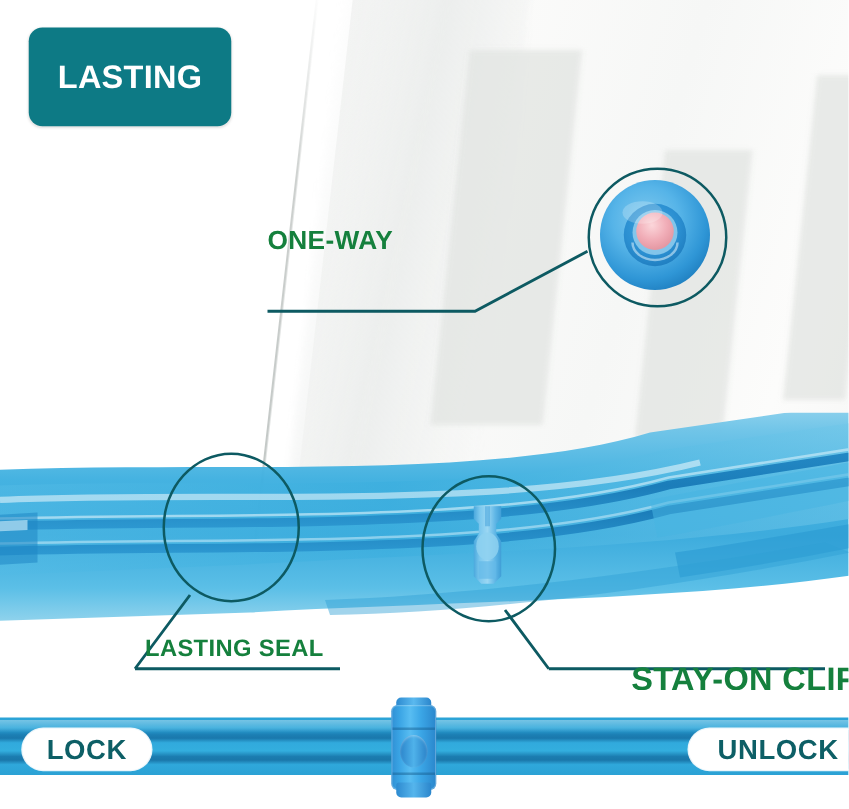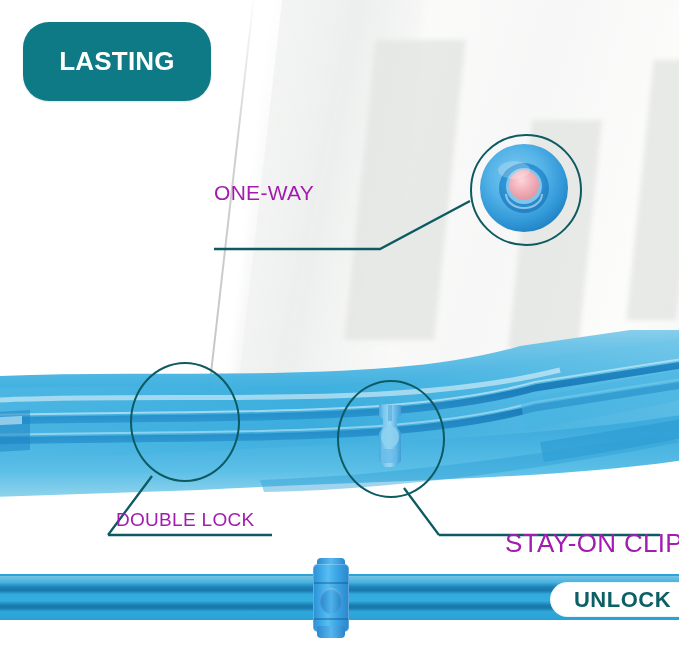--- a/index.html
+++ b/index.html
@@ -90,34 +90,34 @@
   
   .ring{
     position:absolute;border-radius:50%;
     border:2.3px solid #0d5a62;background:transparent;
   }
   #ring-valve{left:470px;top:134px;width:108px;height:108px;}
   #ring-seal{left:130px;top:362px;width:106px;height:116px;border-radius:50%;}
   #ring-clip{left:337px;top:380px;width:104px;height:114px;border-radius:50%;}
 
   .label{
-    position:absolute;color:#a21caf;font-weight:400;
+    position:absolute;color:#15803d;font-weight:700;
     letter-spacing:.3px;line-height:1.22;white-space:nowrap;
   }
   #lbl-valve{left:214px;top:180px;font-size:21px;text-align:center;}
   #lbl-valve div{text-align:center;}
   #lbl-seal{left:116px;top:508px;font-size:19px;}
   #lbl-clip{left:485px;top:528px;font-size:26px;margin-left:20px;}
 
   .leader{position:absolute;overflow:visible;}
 
   
   #badge{
-    position:absolute;left:23px;top:22px;width:188px;height:79px;
-    background:#0d7a85;border-radius:26px;
+    position:absolute;left:23px;top:22px;width:162px;height:79px;
+    background:#0d7a85;border-radius:11px;
     display:flex;flex-direction:column;align-items:center;justify-content:center;
     box-shadow:0 1px 2px rgba(0,0,0,.12);
   }
   #badge span{
     color:#ffffff;font-weight:700;font-size:26px;line-height:1.08;
     letter-spacing:.2px;text-align:center;display:block;
   }
 </style>
 </head>
 <body>
@@ -232,34 +232,35 @@
 
       <path d="M 108,535 L 272,535 M 108,535 L 152,476" stroke="#0d5a62" stroke-width="2.3" fill="none"></path>
 
       <path d="M 439,535 L 660,535 M 439,535 L 404,488" stroke="#0d5a62" stroke-width="2.3" fill="none"></path>
     </svg>
 
     <div class="label" id="lbl-valve">
       <div>ONE-WAY</div>
     </div>
 
-    <div class="label" id="lbl-seal">DOUBLE LOCK</div>
+    <div class="label" id="lbl-seal">LASTING SEAL</div>
 
     <div class="label" id="lbl-clip">STAY-ON CLIP</div>
 
     <div id="badge">
       <span>LASTING</span>
     </div>
   </div>
 
   <div class="strip">
     <div class="strip-base"></div>
     <div class="strip-hi"></div>
   </div>
 
+  <div class="pill" id="pill-lock">LOCK</div>
 
   <div class="pill" id="pill-unlock">UNLOCK</div>
 
   <div class="slider">
     <div class="top"></div>
     <div class="body"></div>
     <div class="knob"></div>
     <div class="seam" style="top:24px"></div>
     <div class="seam" style="top:60px"></div>
     <div class="bot"></div>

